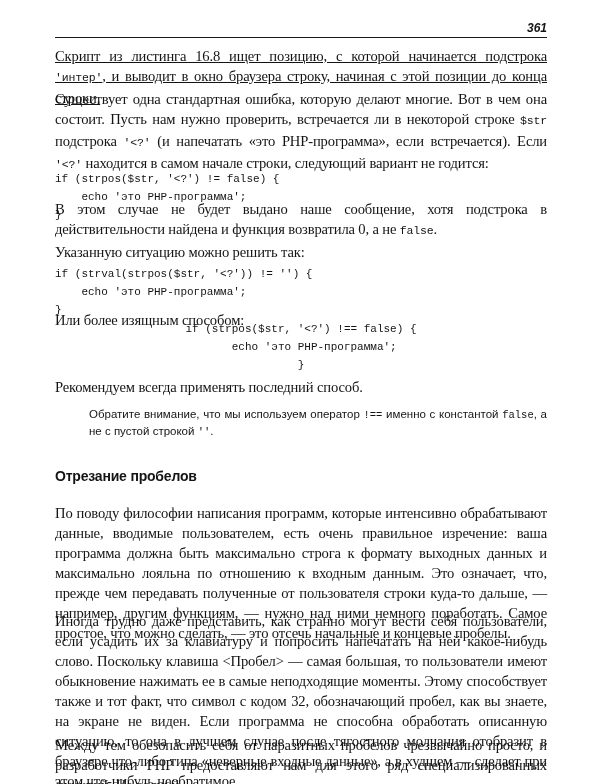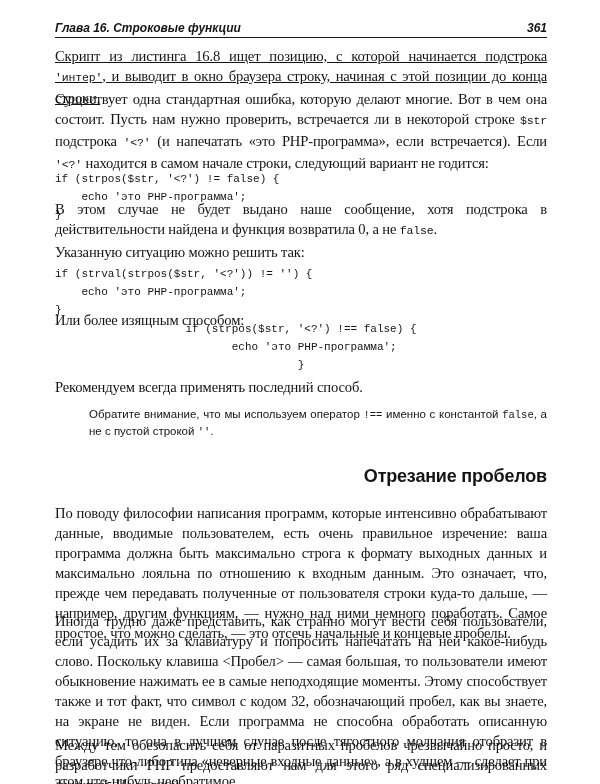--- a/index.html
+++ b/index.html
@@ -27,31 +27,30 @@
     .note-title {
       font-family: "Liberation Sans", sans-serif; font-weight: bold; font-style: italic;
       font-size: 11px; line-height: 15px; font-variant: small-caps; letter-spacing: 0.3px;
     }
     .note-text {
       font-family: "Liberation Sans", sans-serif; font-size: 11.5px; line-height: 16px;
       text-align: justify; margin: 0;
     }
     .note-text .mono { font-size: 10.5px; }
     .heading {
-      font-family: "Liberation Sans", sans-serif; font-weight: bold; font-size: 18px;
-      line-height: 28px; margin: 0; letter-spacing: -0.2px; text-align: right;
+      font-family: "Liberation Sans", sans-serif; font-weight: bold; font-size: 14px;
+      line-height: 28px; margin: 0; letter-spacing: -0.2px;
     }
   </style>
 </head>
 <body>
 
 <div class="page">
 
   <div class="running-head">
-    <span class="chap">Глава 16. Строковые функции</span>
     <span class="num">361</span>
   </div>
 
   <div class="blk" style="top:46px;text-decoration:underline;">
     <p class="body-text"><span>Скрипт из листинга 16.8 ищет позицию, с которой начинается подстрока </span><span class="mono">'интер'</span><span>, и выводит в окно браузера строку, начиная с этой позиции до конца строки.</span></p>
   </div>
 
   <div class="blk" style="top:89px;">
     <p class="body-text"><span>Существует одна стандартная ошибка, которую делают многие. Вот в чем она состоит. Пусть нам нужно проверить, встречается ли в некоторой строке </span><span class="mono">$str</span><span> подстрока </span><span class="mono">'&lt;?'</span><span> (и напечатать «это PHP-программа», если встречается). Если </span><span class="mono">'&lt;?'</span><span> находится в самом начале строки, следующий вариант не годится:</span></p>
   </div>

